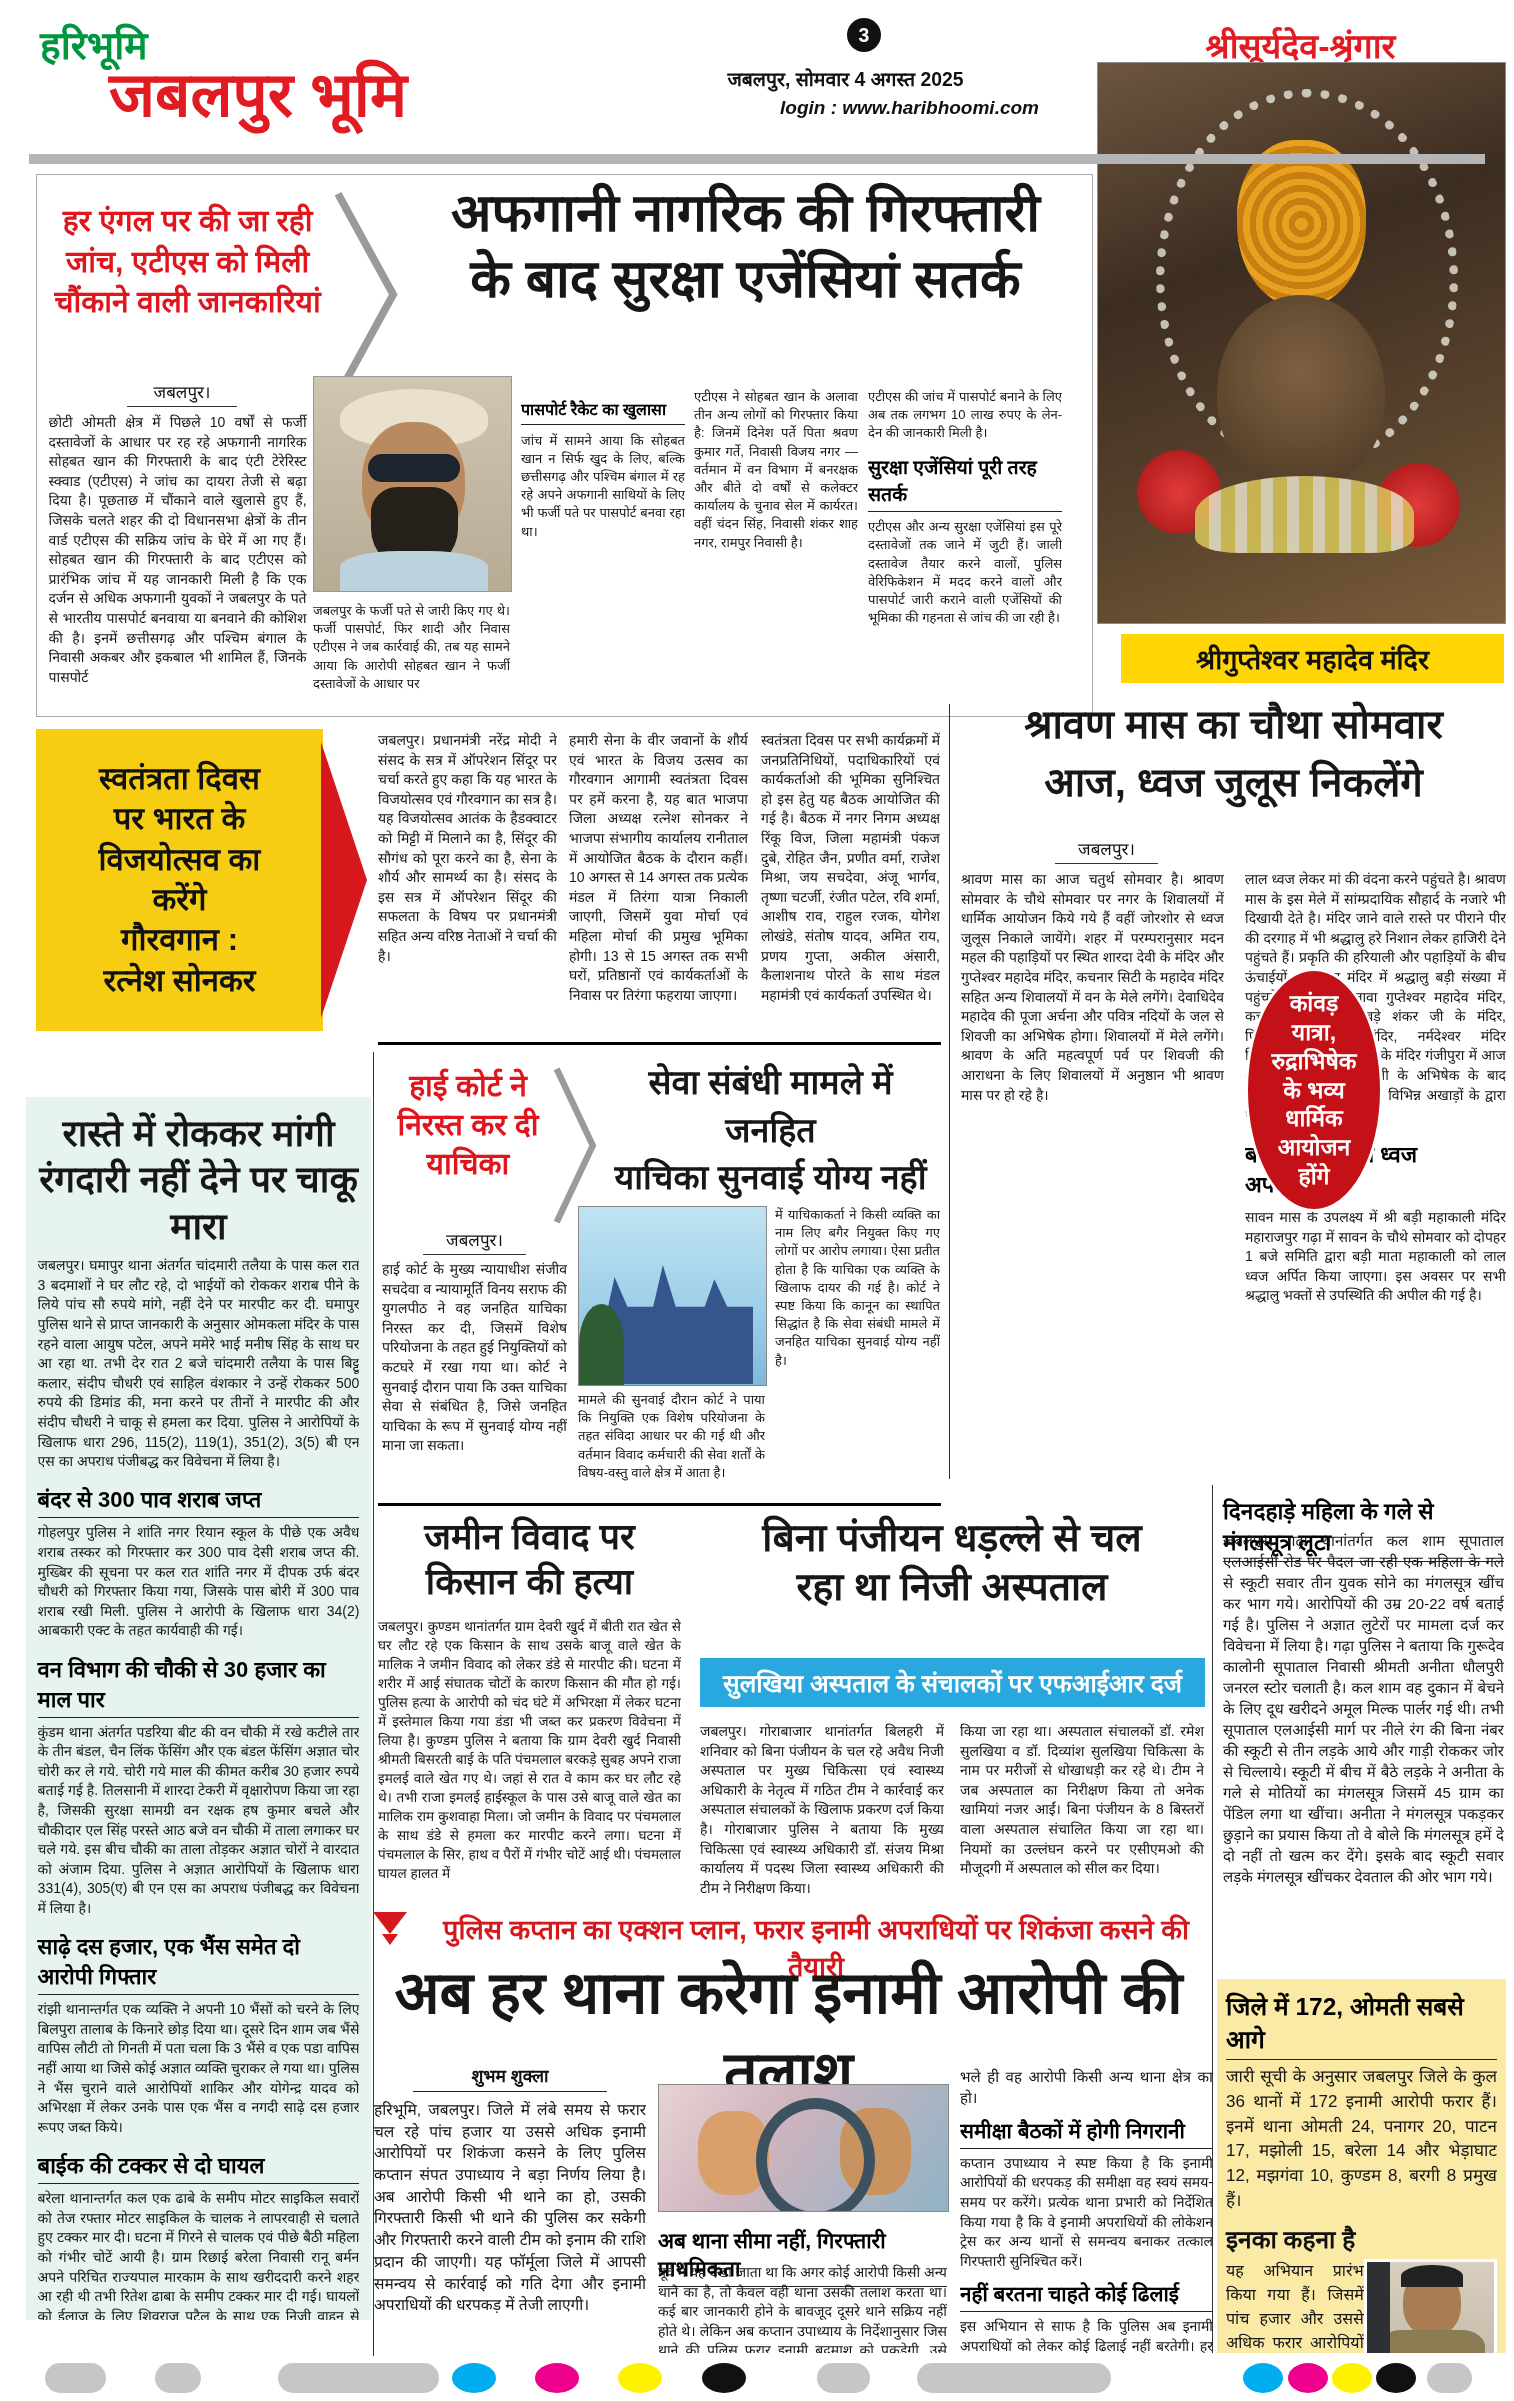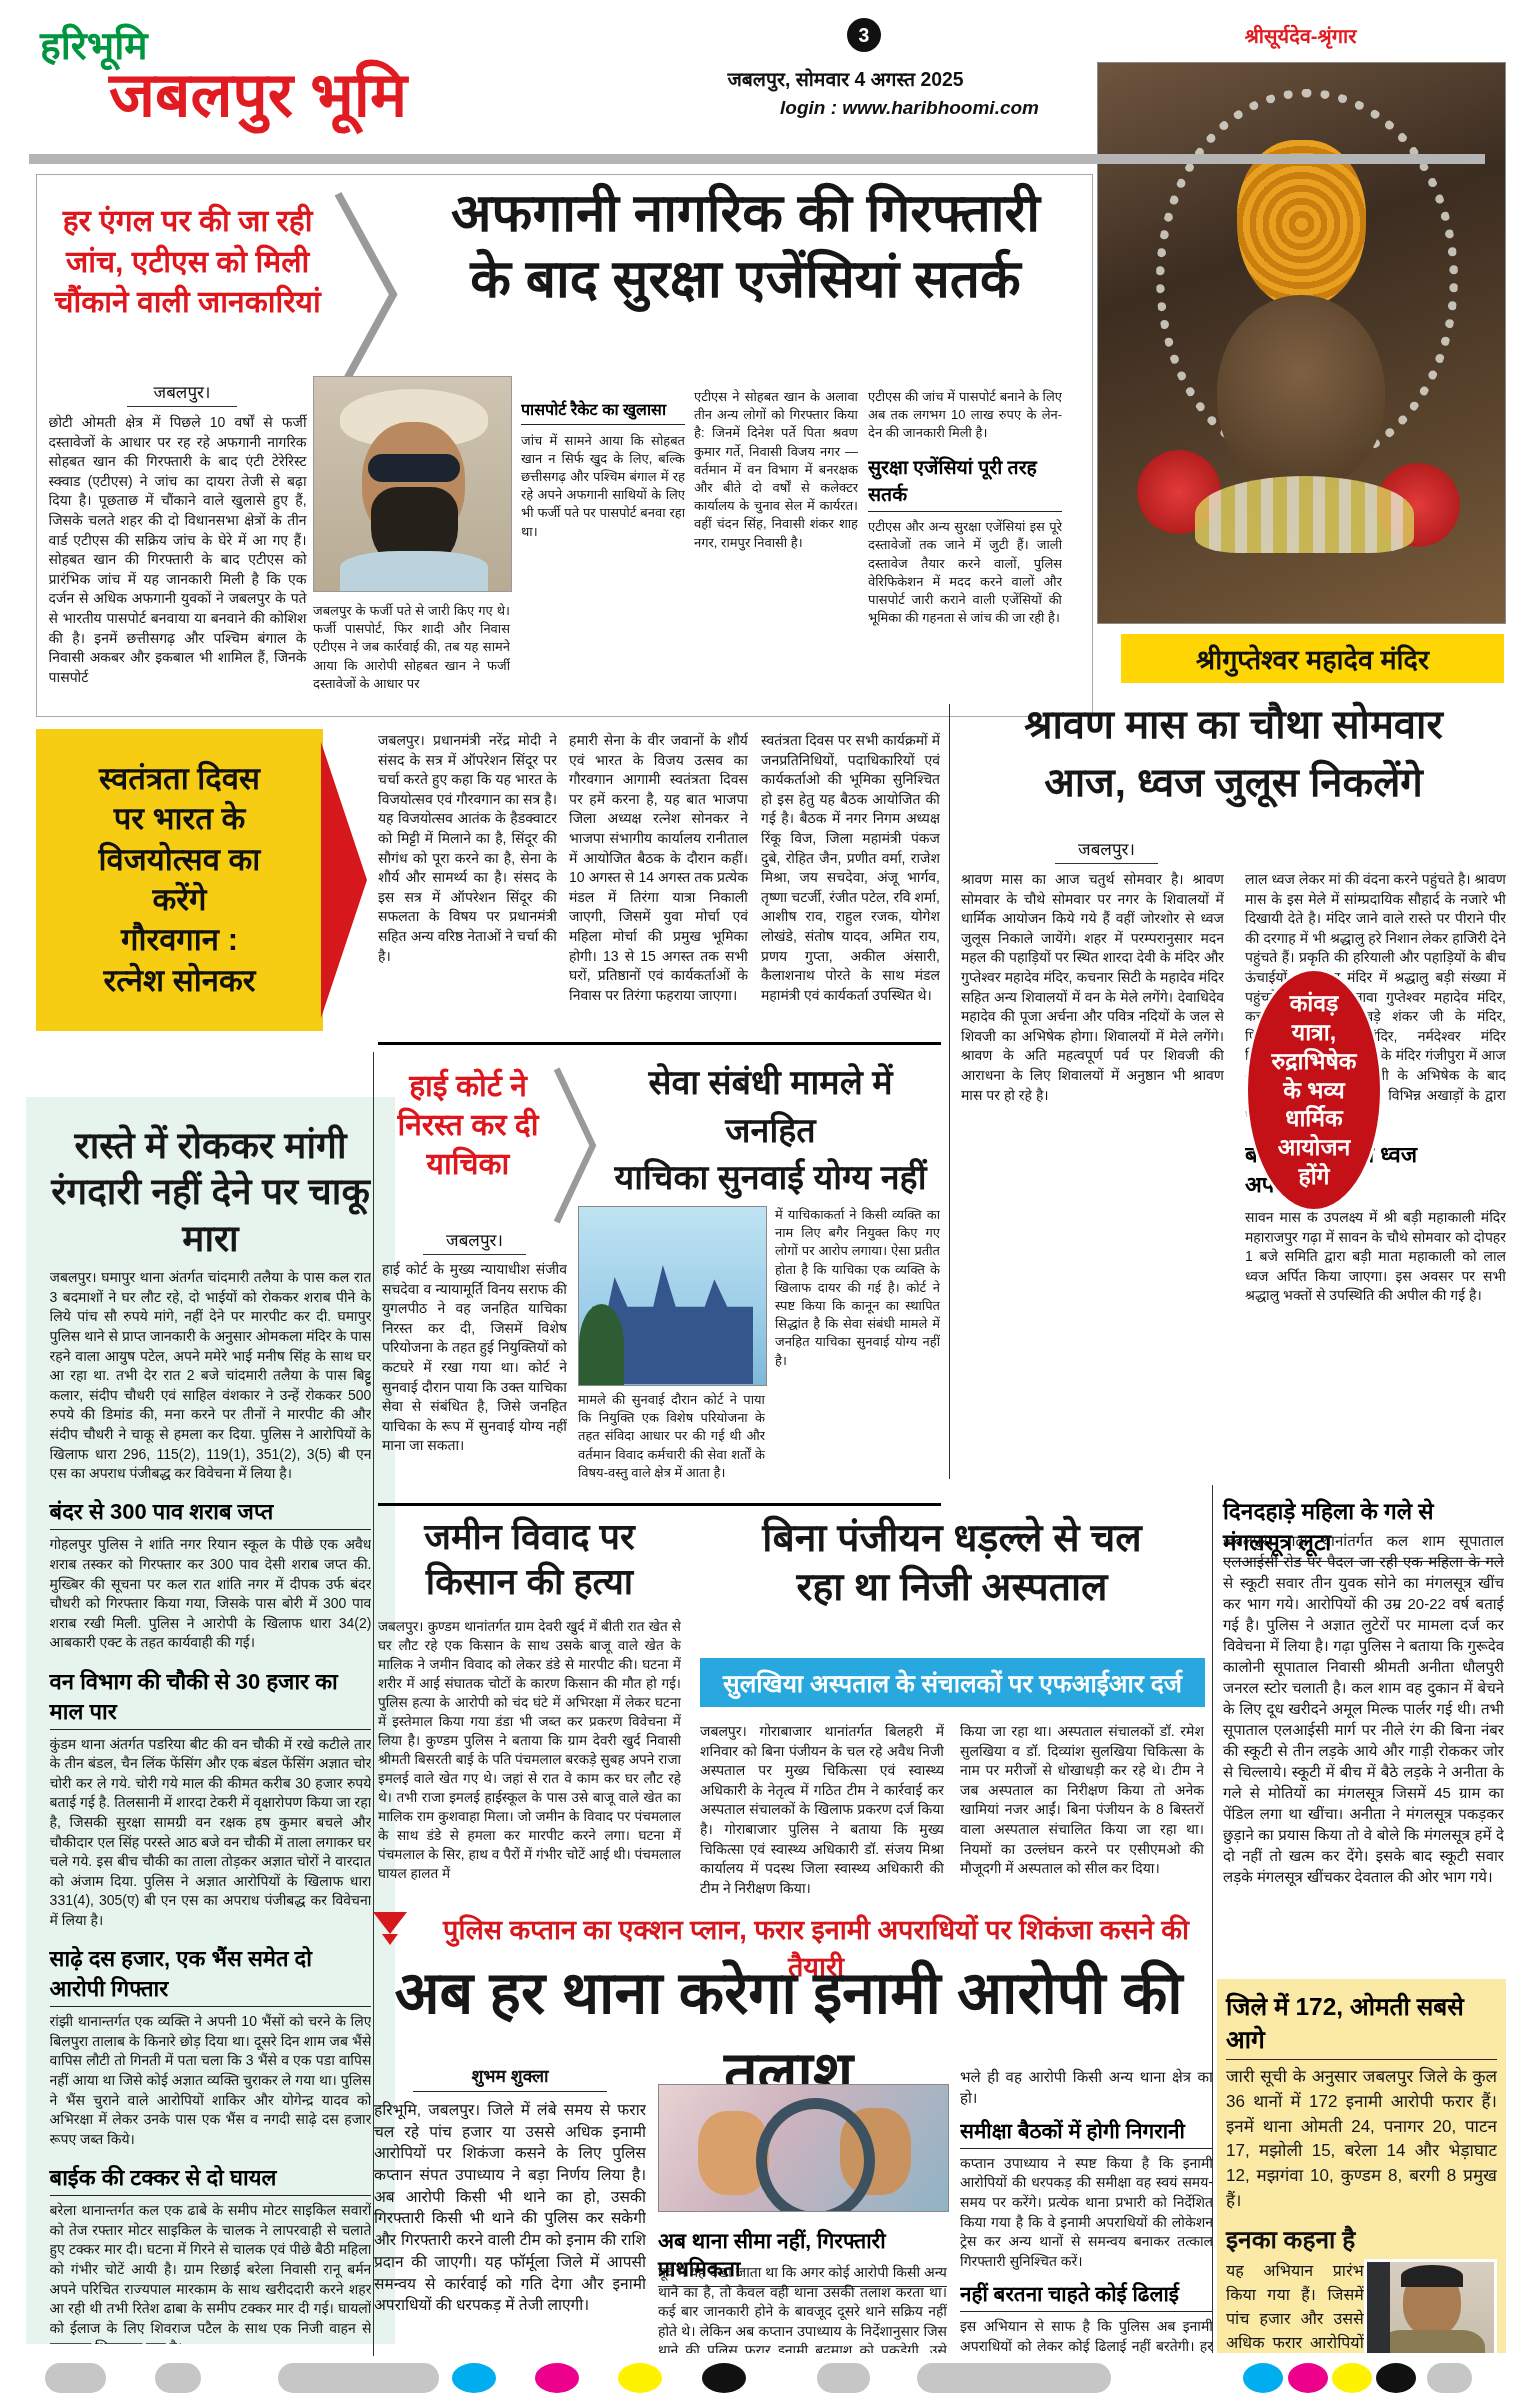--- a/index.html
+++ b/index.html
@@ -23,21 +23,21 @@
 <body>
 
 <div id="page">
 
   <div class="abs" style="left:40px;top:17px;font-size:39px;font-weight:900;color:#009640;">हरिभूमि</div>
   <div class="abs" style="left:77px;top:50px;width:362px;text-align:center;font-size:62px;font-weight:900;color:#e11b22;">जबलपुर भूमि</div>
   <div class="abs" style="left:652px;top:65px;width:387px;text-align:center;font-size:19.4px;font-weight:bold;">जबलपुर, सोमवार 4 अगस्त 2025</div>
   <div class="abs" style="left:652px;top:97px;width:387px;text-align:right;font-size:19px;font-weight:bold;font-style:italic;">login : www.haribhoomi.com</div>
   <div class="abs" style="left:847px;top:18px;width:34px;height:34px;border-radius:50%;background:#111;color:#fff;
        font-size:19.4px;font-weight:bold;display:flex;align-items:center;justify-content:center;">3</div>
-  <div class="abs" style="left:1097px;top:22px;width:407px;text-align:center;font-size:20px;font-weight:900;color:#e11b22;">श्रीसूर्यदेव-श्रृंगार</div>
+  <div class="abs" style="left:1097px;top:22px;width:407px;text-align:center;font-size:34px;font-weight:900;color:#e11b22;">श्रीसूर्यदेव-श्रृंगार</div>
 
   <div class="photo" style="left:1097px;top:62px;width:407px;height:560px;border:0.6px solid #8a8a8a;
        background:linear-gradient(160deg,#6e563f,#3c2d21 35%,#5a442d 70%,#7b5d3b);">
     <div class="abs" style="left:58px;top:26px;width:284px;height:362px;border:9px dotted #efefe6;border-radius:50%;opacity:.75;"></div>
     <div class="abs" style="left:139px;top:77px;width:129px;height:168px;background:repeating-radial-gradient(circle,#e8a020 0 6.5px,#c97f10 6.5px 13px);border-radius:45% 45% 50% 50%;"></div>
     <div class="abs" style="left:119px;top:232px;width:168px;height:194px;background:radial-gradient(circle at 50% 40%,#7e6143,#4a3622);border-radius:50% 50% 46% 46%;"></div>
     <div class="abs" style="left:39px;top:387px;width:84px;height:84px;background:radial-gradient(#e23b3b,#a31212);border-radius:50%;"></div>
     <div class="abs" style="left:278px;top:400px;width:84px;height:84px;background:radial-gradient(#e23b3b,#a31212);border-radius:50%;"></div>
     <div class="abs" style="left:97px;top:413px;width:219px;height:77px;background:repeating-linear-gradient(90deg,#d9c75a 0 14px,#e8e3c8 14px 26px);border-radius:50% 50% 20% 20%;opacity:.85;"></div>
   </div>
@@ -119,21 +119,21 @@
     <div class="abs pre" style="left:284px;top:98px;width:132px;height:238px;background:#c41117;border:3.9px solid #fff;border-radius:50%;
          color:#fff;font-weight:900;font-size:23px;line-height:1.25;display:flex;align-items:center;justify-content:center;text-align:center;">कांवड़
 यात्रा,
 रुद्राभिषेक
 के भव्य
 धार्मिक
 आयोजन
 होंगे</div>
   </div>
 
-  <div class="abs" style="left:26px;top:1097px;width:345px;height:1223px;background:#e7f3ed;padding:12px;overflow:hidden;">
+  <div class="abs" style="left:26px;top:1097px;width:345px;height:1223px;background:#e7f3ed;padding:0;overflow:hidden;">
     <div class="headline pre" style="margin:14px 6.5px 6.5px;text-align:center;font-size:37px;line-height:1.25;">रास्ते में रोककर मांगी
 रंगदारी नहीं देने पर चाकू मारा</div>
     <div class="bodytxt" style="margin:3.9px 11.6px;">जबलपुर। घमापुर थाना अंतर्गत चांदमारी तलैया के पास कल रात 3 बदमाशों ने घर लौट रहे, दो भाईयों को रोककर शराब पीने के लिये पांच सौ रुपये मांगे, नहीं देने पर मारपीट कर दी. घमापुर पुलिस थाने से प्राप्त जानकारी के अनुसार ओमकला मंदिर के पास रहने वाला आयुष पटेल, अपने ममेरे भाई मनीष सिंह के साथ घर आ रहा था. तभी देर रात 2 बजे चांदमारी तलैया के पास बिट्टू कलार, संदीप चौधरी एवं साहिल वंशकार ने उन्हें रोककर 500 रुपये की डिमांड की, मना करने पर तीनों ने मारपीट की और संदीप चौधरी ने चाकू से हमला कर दिया. पुलिस ने आरोपियों के खिलाफ धारा 296, 115(2), 119(1), 351(2), 3(5) बी एन एस का अपराध पंजीबद्ध कर विवेचना में लिया है।</div>
     <div class="subhead" style="margin:11.6px 11.6px 5.2px;font-size:22px;">बंदर से 300 पाव शराब जप्त</div>
     <div class="bodytxt" style="margin:3.9px 11.6px;">गोहलपुर पुलिस ने शांति नगर रियान स्कूल के पीछे एक अवैध शराब तस्कर को गिरफ्तार कर 300 पाव देसी शराब जप्त की. मुख्बिर की सूचना पर कल रात शांति नगर में दीपक उर्फ बंदर चौधरी को गिरफ्तार किया गया, जिसके पास बोरी में 300 पाव शराब रखी मिली. पुलिस ने आरोपी के खिलाफ धारा 34(2) आबकारी एक्ट के तहत कार्यवाही की गई।</div>
     <div class="subhead" style="margin:11.6px 11.6px 5.2px;font-size:22px;">वन विभाग की चौकी से 30 हजार का माल पार</div>
     <div class="bodytxt" style="margin:3.9px 11.6px;">कुंडम थाना अंतर्गत पडरिया बीट की वन चौकी में रखे कटीले तार के तीन बंडल, चैन लिंक फेंसिंग और एक बंडल फेंसिंग अज्ञात चोर चोरी कर ले गये. चोरी गये माल की कीमत करीब 30 हजार रुपये बताई गई है. तिलसानी में शारदा टेकरी में वृक्षारोपण किया जा रहा है, जिसकी सुरक्षा सामग्री वन रक्षक हष कुमार बचले और चौकीदार एल सिंह परस्ते आठ बजे वन चौकी में ताला लगाकर घर चले गये. इस बीच चौकी का ताला तोड़कर अज्ञात चोरों ने वारदात को अंजाम दिया. पुलिस ने अज्ञात आरोपियों के खिलाफ धारा 331(4), 305(ए) बी एन एस का अपराध पंजीबद्ध कर विवेचना में लिया है।</div>
     <div class="subhead" style="margin:11.6px 11.6px 5.2px;font-size:22px;">साढ़े दस हजार, एक भैंस समेत दो आरोपी गिफ्तार</div>
     <div class="bodytxt" style="margin:3.9px 11.6px;">रांझी थानान्तर्गत एक व्यक्ति ने अपनी 10 भैंसों को चरने के लिए बिलपुरा तालाब के किनारे छोड़ दिया था। दूसरे दिन शाम जब भैंसे वापिस लौटी तो गिनती में पता चला कि 3 भैंसे व एक पडा वापिस नहीं आया था जिसे कोई अज्ञात व्यक्ति चुराकर ले गया था। पुलिस ने भैंस चुराने वाले आरोपियों शाकिर और योगेन्द्र यादव को अभिरक्षा में लेकर उनके पास एक भैंस व नगदी साढ़े दस हजार रूपए जब्त किये।</div>
     <div class="subhead" style="margin:11.6px 11.6px 5.2px;font-size:22px;">बाईक की टक्कर से दो घायल</div>

